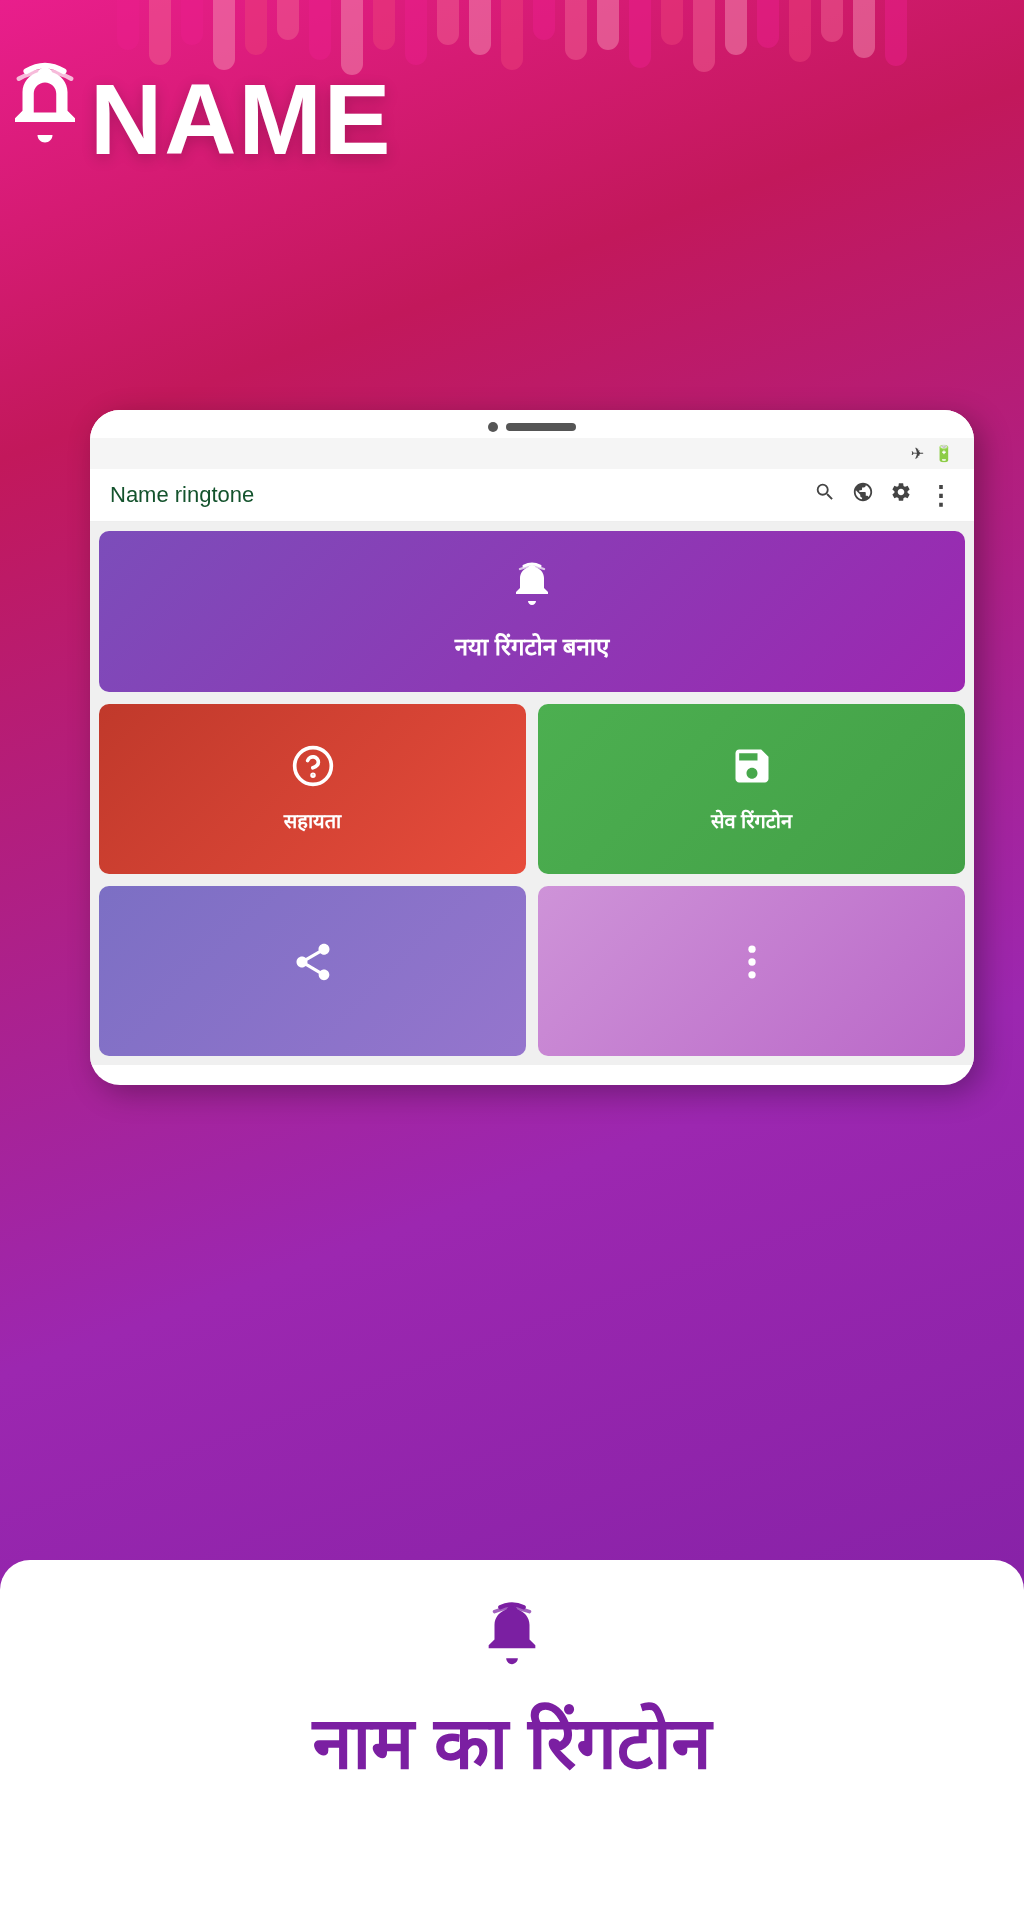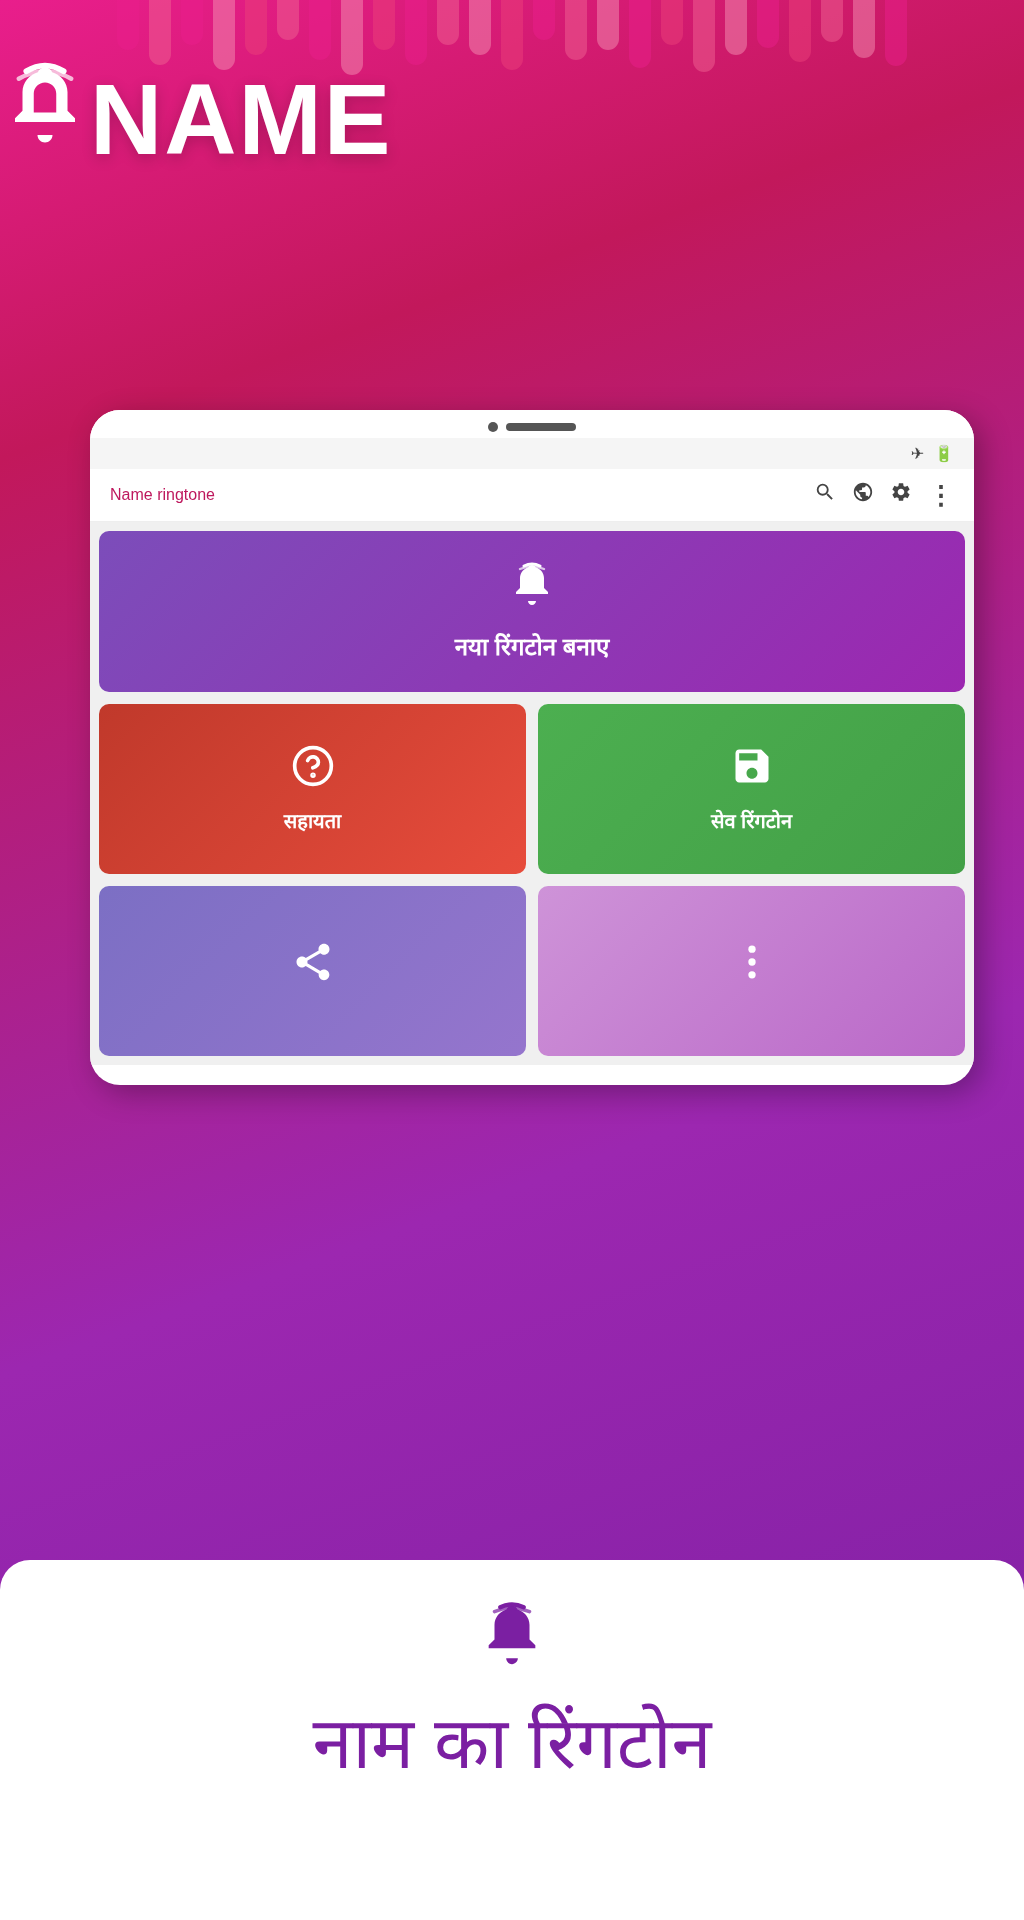--- a/index.html
+++ b/index.html
@@ -123,22 +123,22 @@
     .app-toolbar {
       background: white;
       padding: 12px 20px;
       display: flex;
       align-items: center;
       justify-content: space-between;
       border-bottom: 1px solid #eee;
     }
 
     .app-toolbar-title {
-      font-size: 16px;
-      color: #be185d;
+      font-size: 22px;
+      color: #14532d;
       font-weight: 400;
     }
 
     .toolbar-icons {
       display: flex;
       gap: 16px;
       align-items: center;
     }
 
     .toolbar-icon {
@@ -240,21 +240,21 @@
     }
 
     .bottom-bell-icon {
       font-size: 60px;
       color: #7b1fa2;
       margin-bottom: 20px;
     }
 
     .bottom-text {
       font-size: 72px;
-      font-weight: 400;
+      font-weight: 700;
       color: #7b1fa2;
       text-align: center;
       line-height: 1.1;
     }
 
     
     .bar-1 { background: #e91e8c; height: 50px; }
     .bar-2 { background: #f06292; height: 65px; }
     .bar-3 { background: #e91e8c; height: 45px; }
     .bar-4 { background: #f48fb1; height: 70px; }

